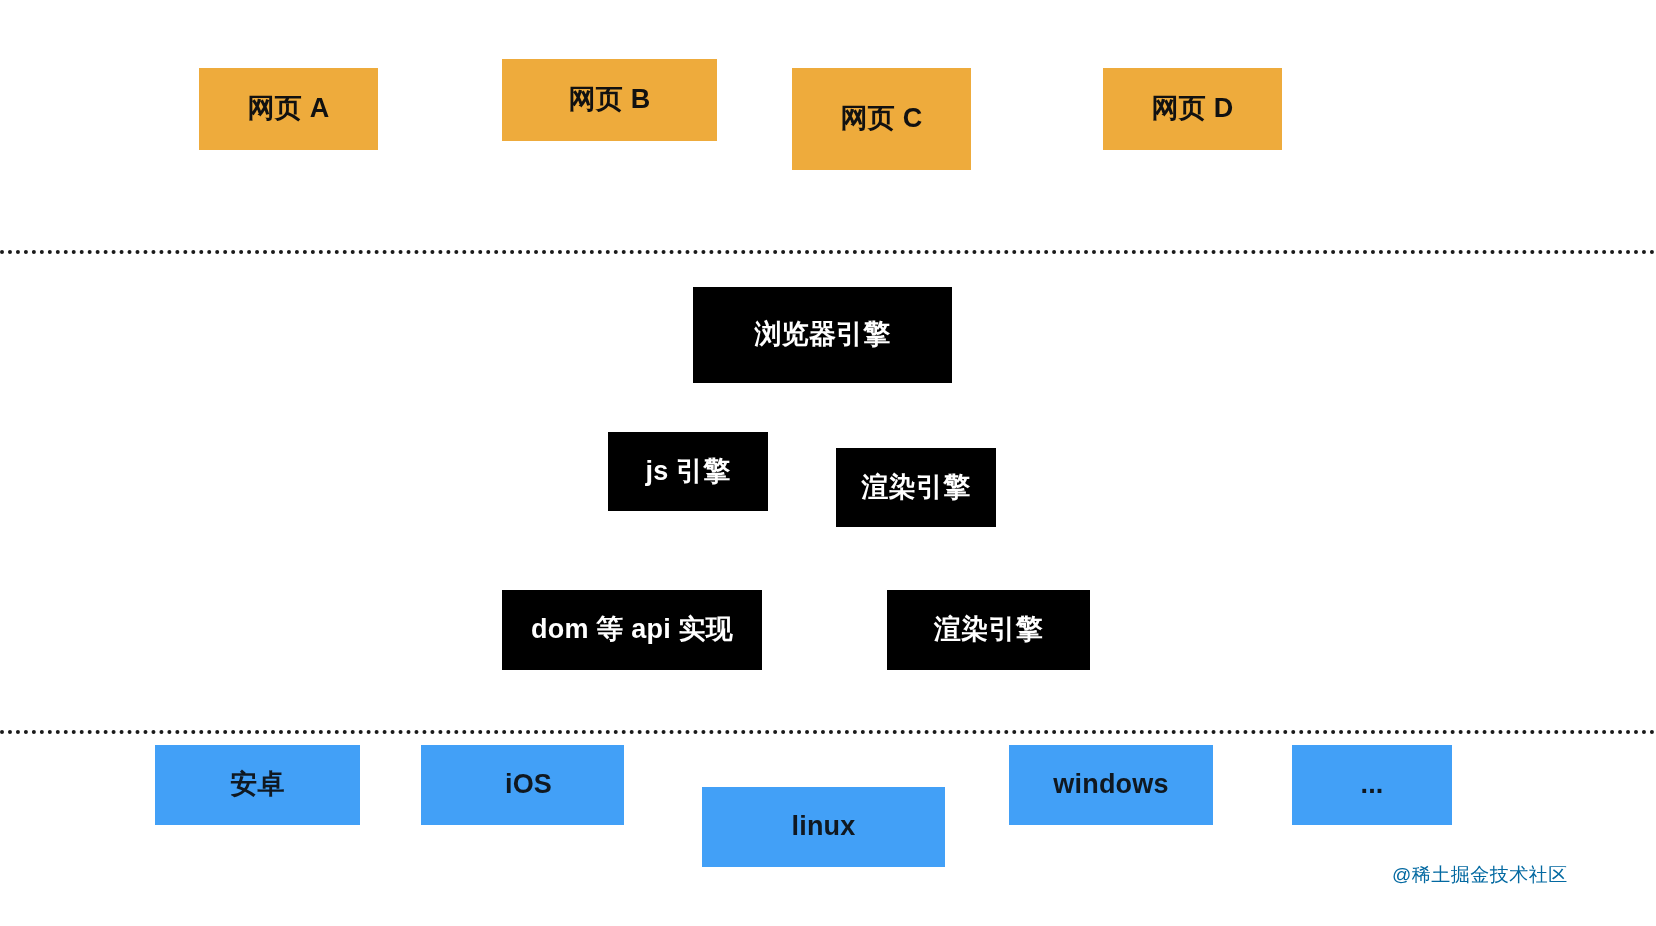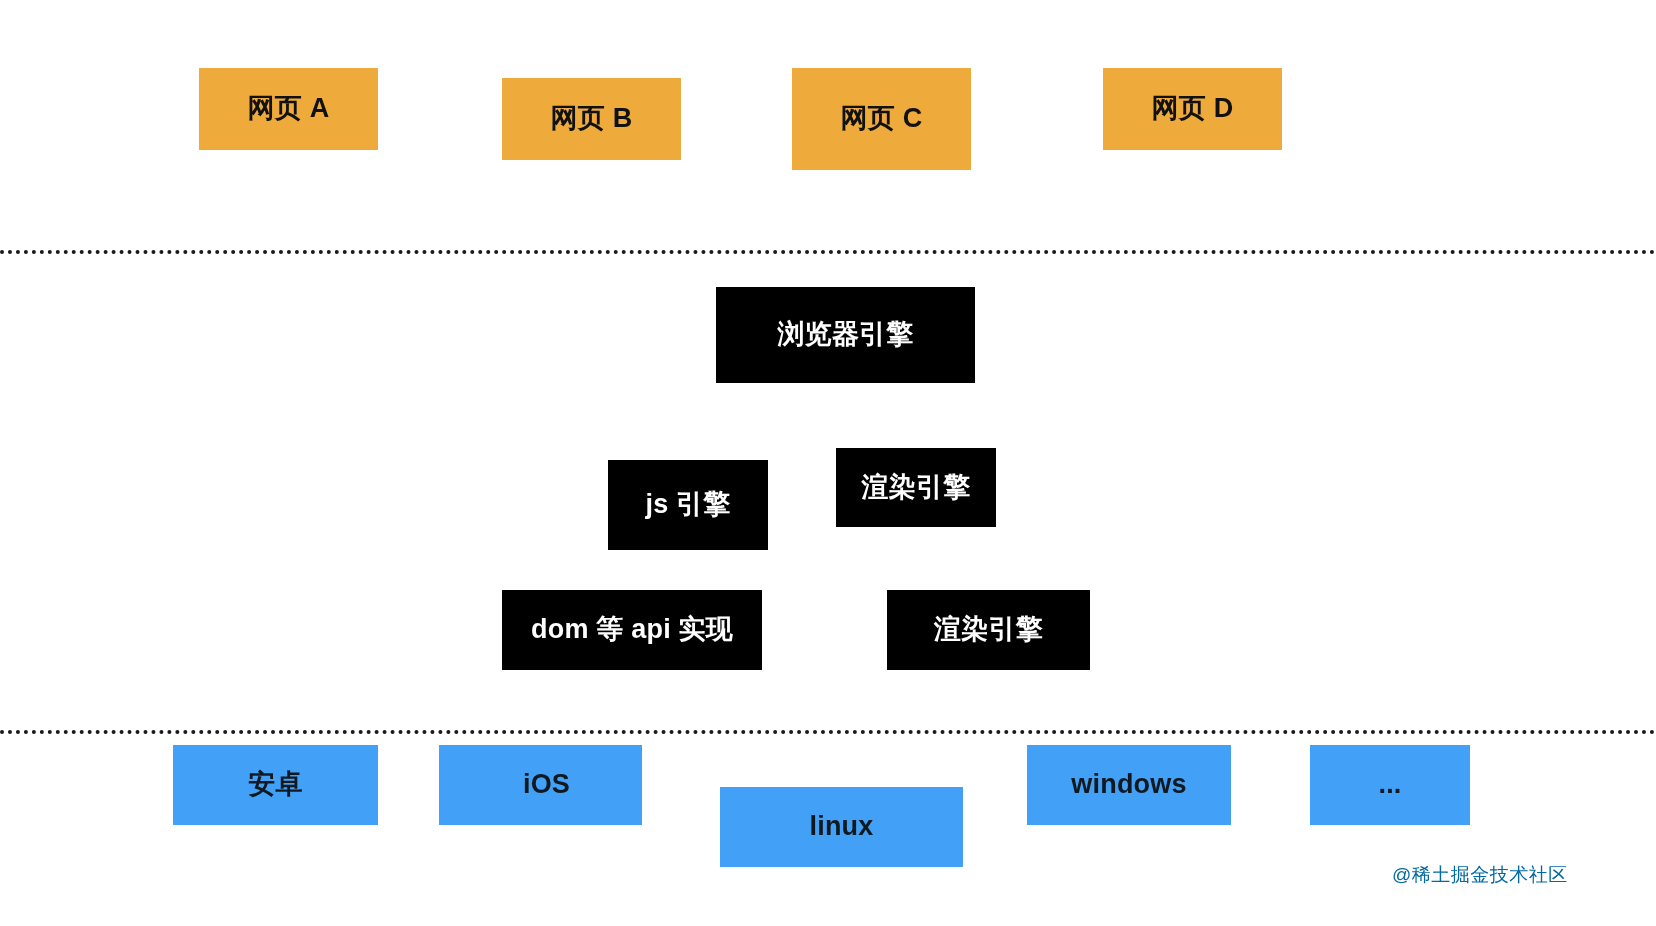--- a/index.html
+++ b/index.html
@@ -37,21 +37,20 @@
   }
   .node-engine {
     background: #000000;
     color: #ffffff;
     font-size: 27px;
   }
   .node-os {
     background: #42a0f7;
     color: #101820;
     font-size: 27px;
-    margin-left: 18px;
   }
   .divider {
     position: absolute;
     left: 0;
     width: 1656px;
     height: 0;
     border-top: 4px dotted #1a1a1a;
   }
   .watermark {
     position: absolute;
@@ -63,25 +62,25 @@
     user-select: none;
   }
 </style>
 </head>
 <body>
 
 <div id="canvas">
     <div class="divider" style="top: 250px; border-top-color: rgb(26, 26, 26);"></div>
     <div class="divider" style="top: 730px; border-top-color: rgb(26, 26, 26);"></div>
     <div class="node node-page" style="left: 199px; top: 68px; width: 179px; height: 82px;">网页 A</div>
-    <div class="node node-page" style="left: 502px; top: 78px; width: 179px; height: 82px;">网页 B</div>
+    <div class="node node-page" style="left: 502px; top: 59px; width: 215px; height: 82px;">网页 B</div>
     <div class="node node-page" style="left: 792px; top: 68px; width: 179px; height: 102px;">网页 C</div>
     <div class="node node-page" style="left: 1103px; top: 68px; width: 179px; height: 82px;">网页 D</div>
-    <div class="node node-engine" style="left: 716px; top: 287px; width: 259px; height: 96px;">浏览器引擎</div>
-    <div class="node node-engine" style="left: 608px; top: 460px; width: 160px; height: 90px;">js 引擎</div>
+    <div class="node node-engine" style="left: 693px; top: 287px; width: 259px; height: 96px;">浏览器引擎</div>
+    <div class="node node-engine" style="left: 608px; top: 432px; width: 160px; height: 79px;">js 引擎</div>
     <div class="node node-engine" style="left: 836px; top: 448px; width: 160px; height: 79px;">渲染引擎</div>
     <div class="node node-engine" style="left: 502px; top: 590px; width: 260px; height: 80px;">dom 等 api 实现</div>
     <div class="node node-engine" style="left: 887px; top: 590px; width: 203px; height: 80px;">渲染引擎</div>
     <div class="node node-os" style="left: 155px; top: 745px; width: 205px; height: 80px;">安卓</div>
     <div class="node node-os" style="left: 421px; top: 745px; width: 203px; height: 80px; padding-left: 12px;">iOS</div>
     <div class="node node-os" style="left: 702px; top: 787px; width: 243px; height: 80px;">linux</div>
     <div class="node node-os" style="left: 1009px; top: 745px; width: 204px; height: 80px;">windows</div>
     <div class="node node-os" style="left: 1292px; top: 745px; width: 160px; height: 80px;">...</div>
     <div class="watermark" style="left: 1392px; top: 862px; color: #0369a1;">@稀土掘金技术社区</div>
   </div>

